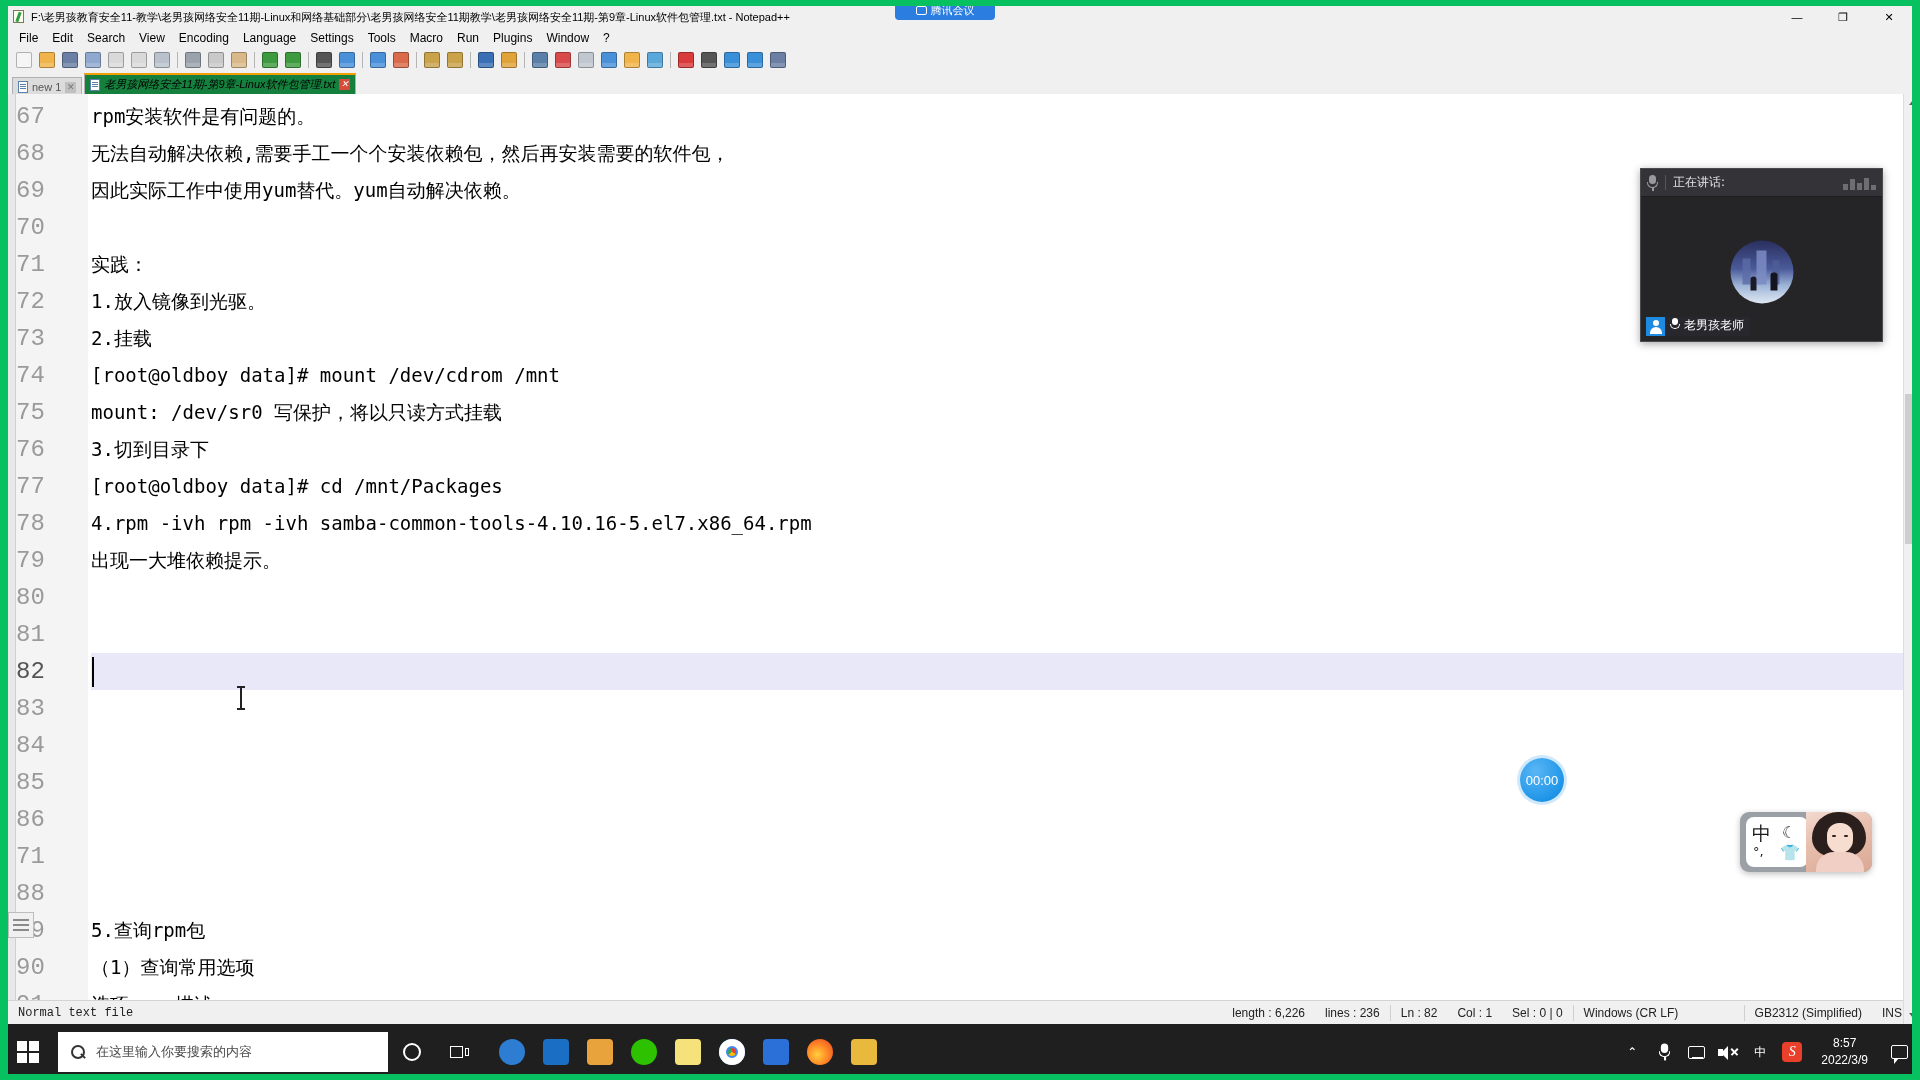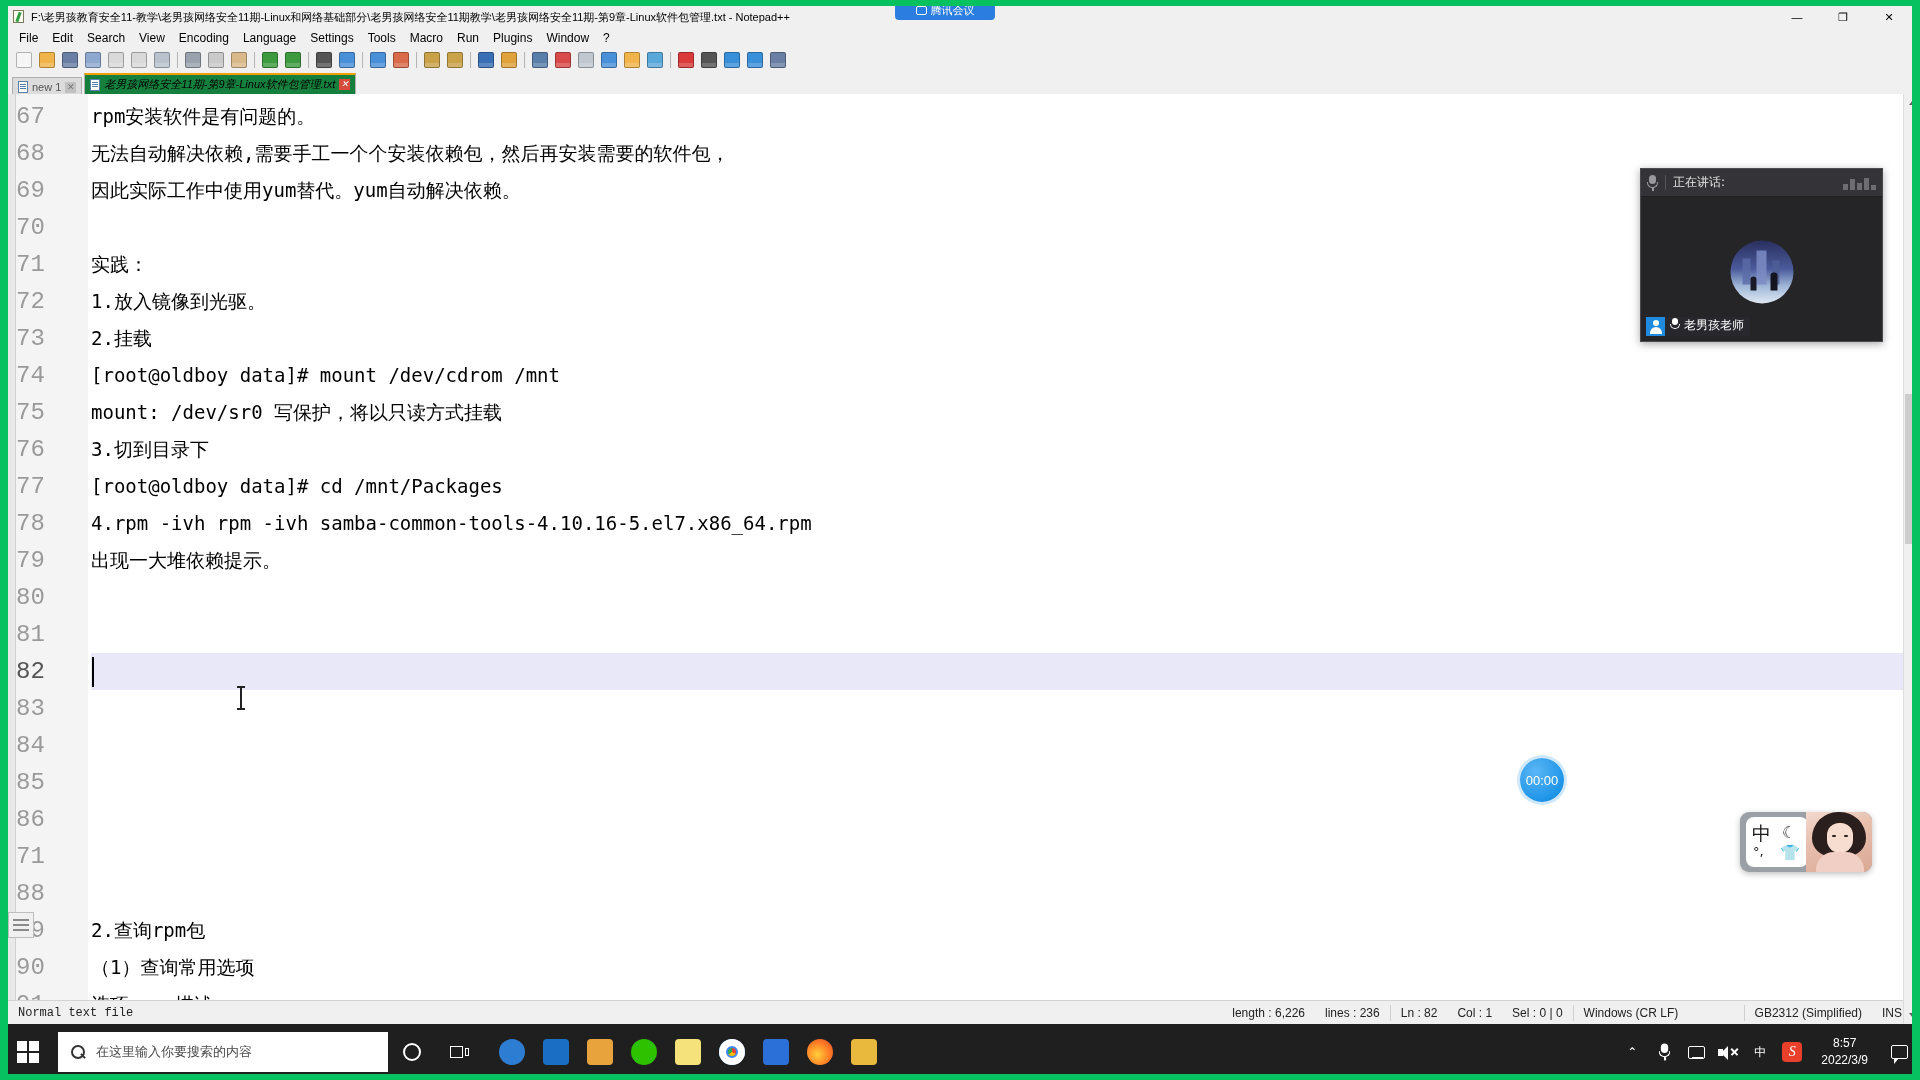--- a/index.html
+++ b/index.html
@@ -499,21 +499,21 @@
         <div class="ln">出现一大堆依赖提示。</div>
         <div class="ln">&nbsp;</div>
         <div class="ln">&nbsp;</div>
         <div class="ln highlight">&nbsp;</div>
         <div class="ln">&nbsp;</div>
         <div class="ln">&nbsp;</div>
         <div class="ln">&nbsp;</div>
         <div class="ln">&nbsp;</div>
         <div class="ln">&nbsp;</div>
         <div class="ln">&nbsp;</div>
-        <div class="ln">2.查询rpm包</div>
+        <div class="ln">5.查询rpm包</div>
         <div class="ln">（1）查询常用选项</div>
         <div class="ln">选项    描述</div>
         <div class="caret" style="top: 563px;"></div>
       </div>
   </div>
   <div class="mouse-caret"></div>
 
   <div class="vscroll">
     <div class="arrow up"></div>
     <div class="thumb"></div>

